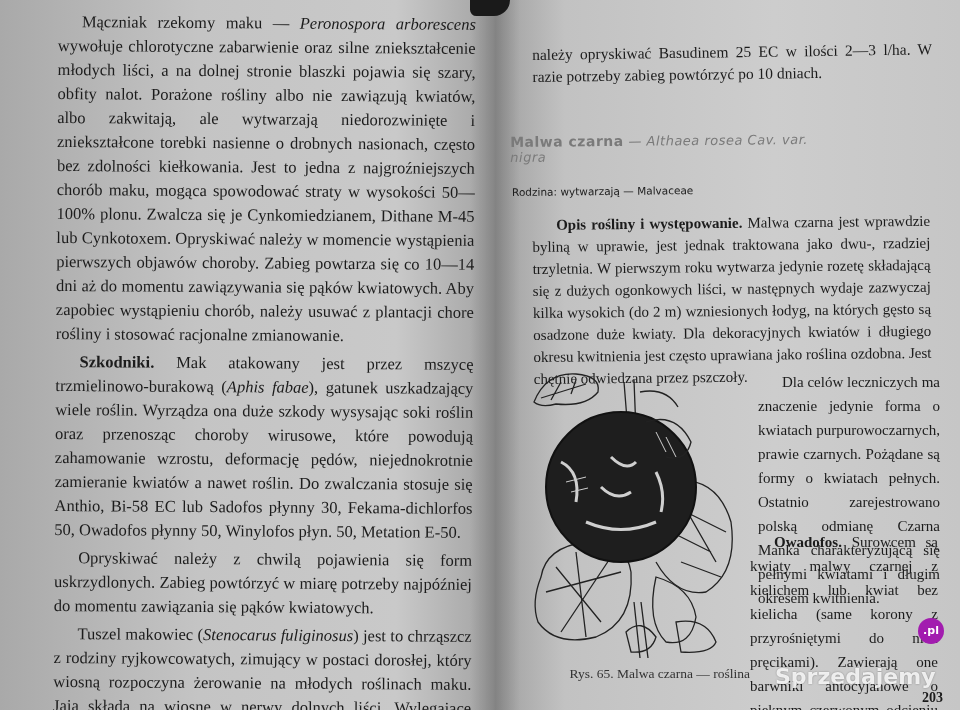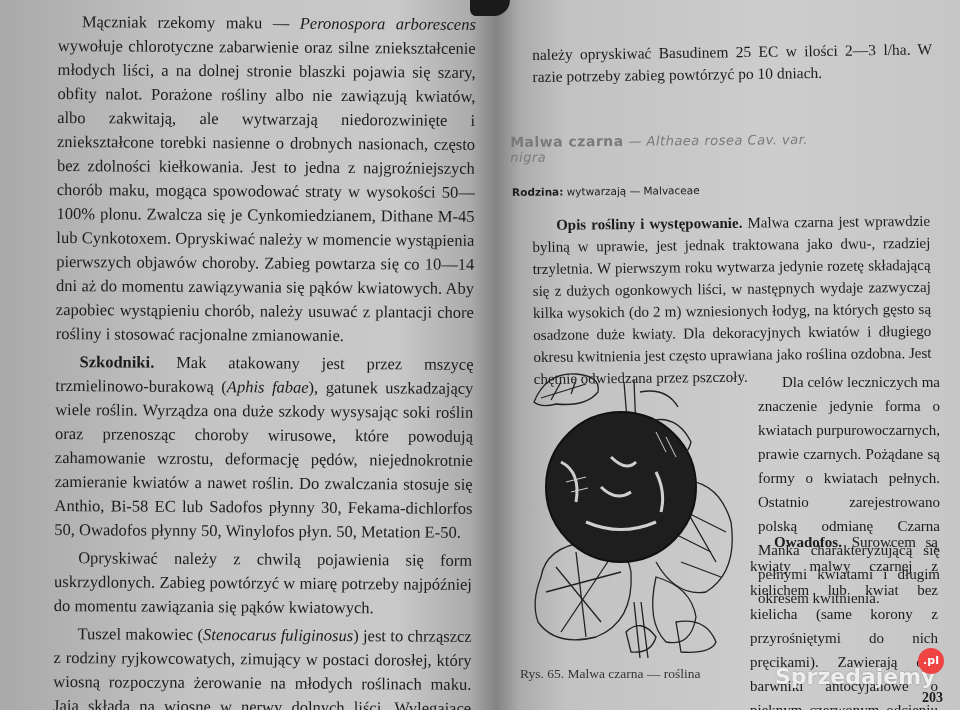--- a/index.html
+++ b/index.html
@@ -44,45 +44,45 @@
     color:#7a7a7a; font-size:13px; letter-spacing:0.5px;
     transform:rotate(-0.6deg); transform-origin:left top;
   }
   .section-title .big { font-size:14px; font-weight:bold; }
   .section-title .latin { font-style:italic; }
   .family {
     position:absolute; left:512px; top:186px;
     font-family:"DejaVu Sans","Liberation Sans",sans-serif; font-size:10.5px;
     transform:rotate(-0.6deg); transform-origin:left top;
   }
-  .family .lbl { font-weight:bold;text-align:right; }
+  .family .lbl { font-weight:normal;text-align:right; }
   .family .latin { }
   .right-desc { left:532px; top:214px; width:398px; font-size:15px; line-height:22px; transform:rotate(-0.6deg); transform-origin:left top; }
   .right-col { left:758px; top:346px; width:182px; font-size:15px; line-height:24px;margin-top:24px; }
   .right-col2 { left:750px; top:530px; width:188px; font-size:15px; line-height:24px; }
 
   .figure {
     position:absolute; left:516px; top:362px; width:230px; height:296px;
   }
   .caption {
     position:absolute; left:520px; top:666px; width:230px;
-    font-size:13.5px; color:#333; text-align:left;
+    font-size:13.5px; color:#333; text-align:right;
   }
   .page-number {
     position:absolute; left:922px; top:690px; font-weight:bold; font-size:14px;text-align:center;
   }
   .watermark {
     position:absolute; left:775px; top:664px;
     font-family:"DejaVu Sans","Liberation Sans",sans-serif; font-weight:bold;
     font-size:22px; color:rgba(255,255,255,0.85);
     text-shadow:0 0 2px rgba(0,0,0,0.35);
   }
   .wm-badge {
-    position:absolute; left:918px; top:648px; width:26px; height:26px; border-radius:50%;
-    background:#ef4444; color:#fff; font-family:"DejaVu Sans",sans-serif;
+    position:absolute; left:918px; top:618px; width:26px; height:26px; border-radius:50%;
+    background:#a21caf; color:#fff; font-family:"DejaVu Sans",sans-serif;
     font-size:11px; font-weight:bold; line-height:26px; text-align:center;
   }
 </style>
 </head>
 <body>
 
 <div class="page page-left"></div>
 <div class="page page-right"></div>
 <div class="gutter-shadow"></div>
 <div class="corner-dark"></div>

